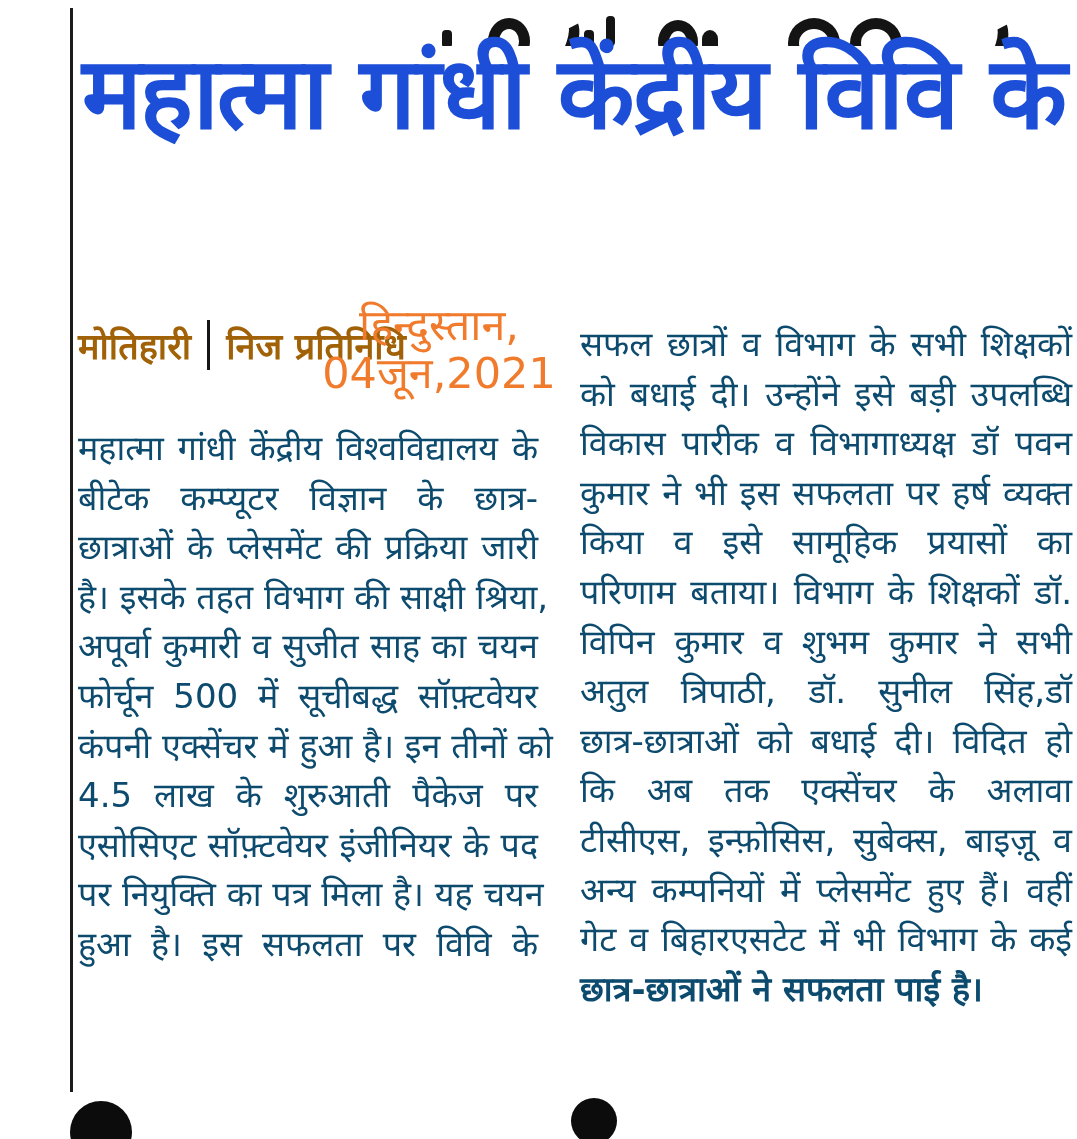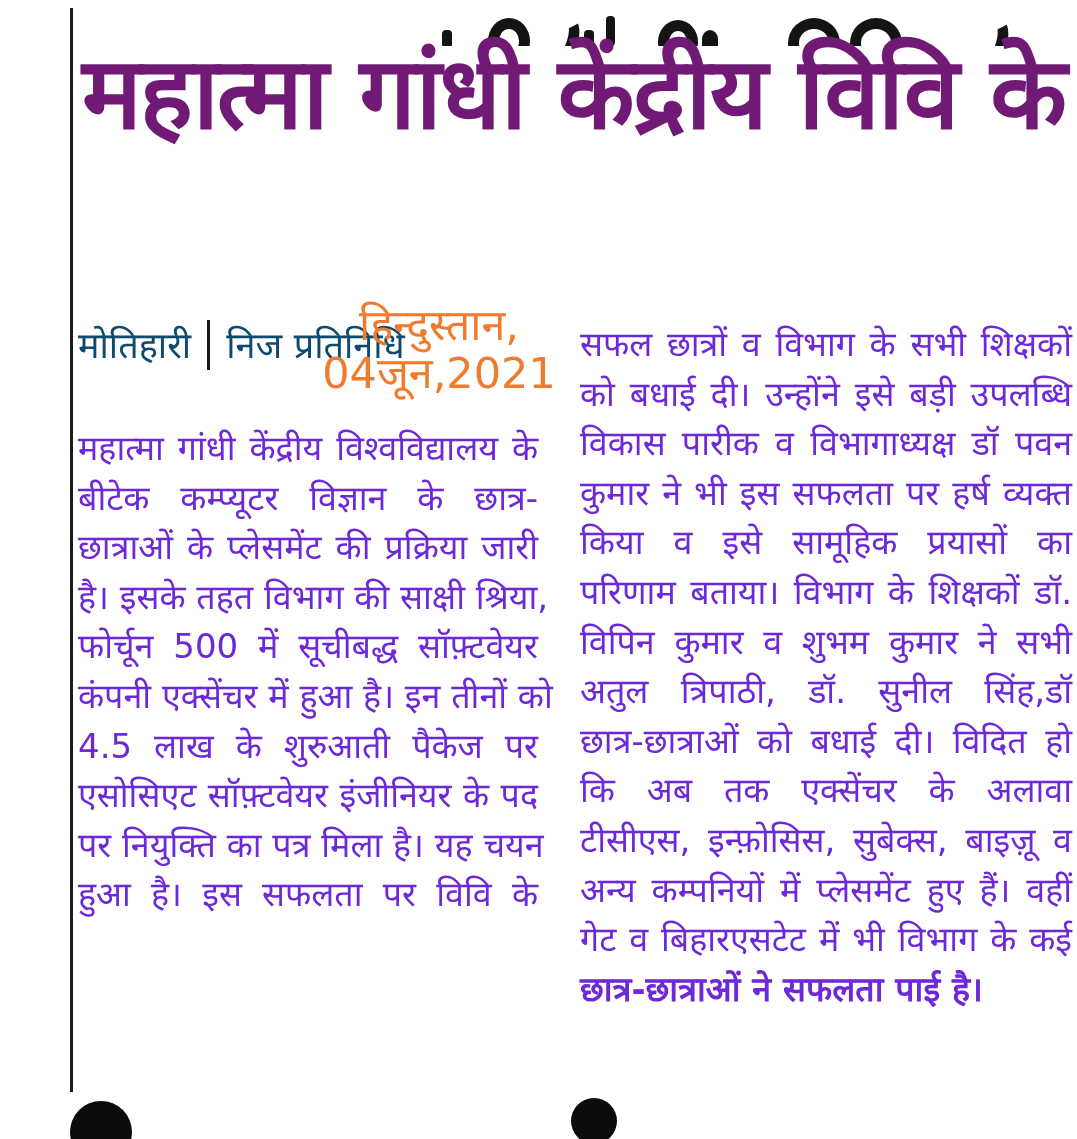--- a/index.html
+++ b/index.html
@@ -32,42 +32,42 @@
   }
   .frag-ring  { position: absolute; border: 11px solid #141414; border-radius: 50%; }
   .frag-curve { position: absolute; border: 11px solid transparent; border-right-color: #141414; border-radius: 50%; transform: rotate(18deg); }
   .frag-bar   { position: absolute; background: #141414; border-radius: 4px; }
 
   
   .headline {
     position: absolute;
     left: 82px; top: 30px;
     font-weight: 700;
-    color: #701a75;
+    color: #1d4ed8;
     letter-spacing: -2px;
   }
   .headline .h-line {
     font-size: 100px;
     line-height: 128px;
     white-space: nowrap;
     text-align: justify;
     text-align-last: justify;
   }
   .headline .h1w { width: 958px; }
   .headline .h2w { width: 852px; margin-top: 16px; }
 
   
   .byline {
     position: absolute;
     left: 78px; top: 320px;
     display: flex;
-    align-items: flex-start;
-    font-weight: 400;
+    align-items: center;
+    font-weight: 700;
     font-size: 36px;
-    color: #0c4a6e;
+    color: #a16207;
     white-space: nowrap;
   }
   .byline .sep {
     display: inline-block;
     width: 3px; height: 50px;
     background: #161616;
     margin: 0 16px;
   }
 
   
@@ -78,21 +78,21 @@
     text-align: center;
     color: #f07b2c;
     font-size: 43px;
     line-height: 48px;
     font-weight: 400;
     z-index: 5;
     white-space: nowrap;
   }
 
   
-  .col { position: absolute; color: #6d28d9; }
+  .col { position: absolute; color: #0c4a6e; }
   .col .line {
     font-size: 34px;
     line-height: 49.6px;
     height: 49.6px;
     text-align: justify;
     text-align-last: justify;
     white-space: nowrap;
     overflow: visible;
   }
   .col-left  { left: 78px;  top: 424px; width: 460px; }
@@ -137,20 +137,21 @@
   <div class="stamp">
     <div>हिन्दुस्तान,</div>
     <div>04जून,2021</div>
   </div>
 
   <div class="col col-left">
       <div class="line">महात्मा गांधी केंद्रीय विश्वविद्यालय के</div>
       <div class="line">बीटेक कम्प्यूटर विज्ञान के छात्र-</div>
       <div class="line">छात्राओं के प्लेसमेंट की प्रक्रिया जारी</div>
       <div class="line">है। इसके तहत विभाग की साक्षी श्रिया,</div>
+      <div class="line">अपूर्वा कुमारी व सुजीत साह का चयन</div>
       <div class="line">फोर्चून 500 में सूचीबद्ध सॉफ़्टवेयर</div>
       <div class="line">कंपनी एक्सेंचर में हुआ है। इन तीनों को</div>
       <div class="line">4.5 लाख के शुरुआती पैकेज पर</div>
       <div class="line">एसोसिएट सॉफ़्टवेयर इंजीनियर के पद</div>
       <div class="line">पर नियुक्ति का पत्र मिला है। यह चयन</div>
       <div class="line">हुआ है। इस सफलता पर विवि के</div>
     </div>
 
   <div class="col col-right">
       <div class="line">सफल छात्रों व विभाग के सभी शिक्षकों</div>

